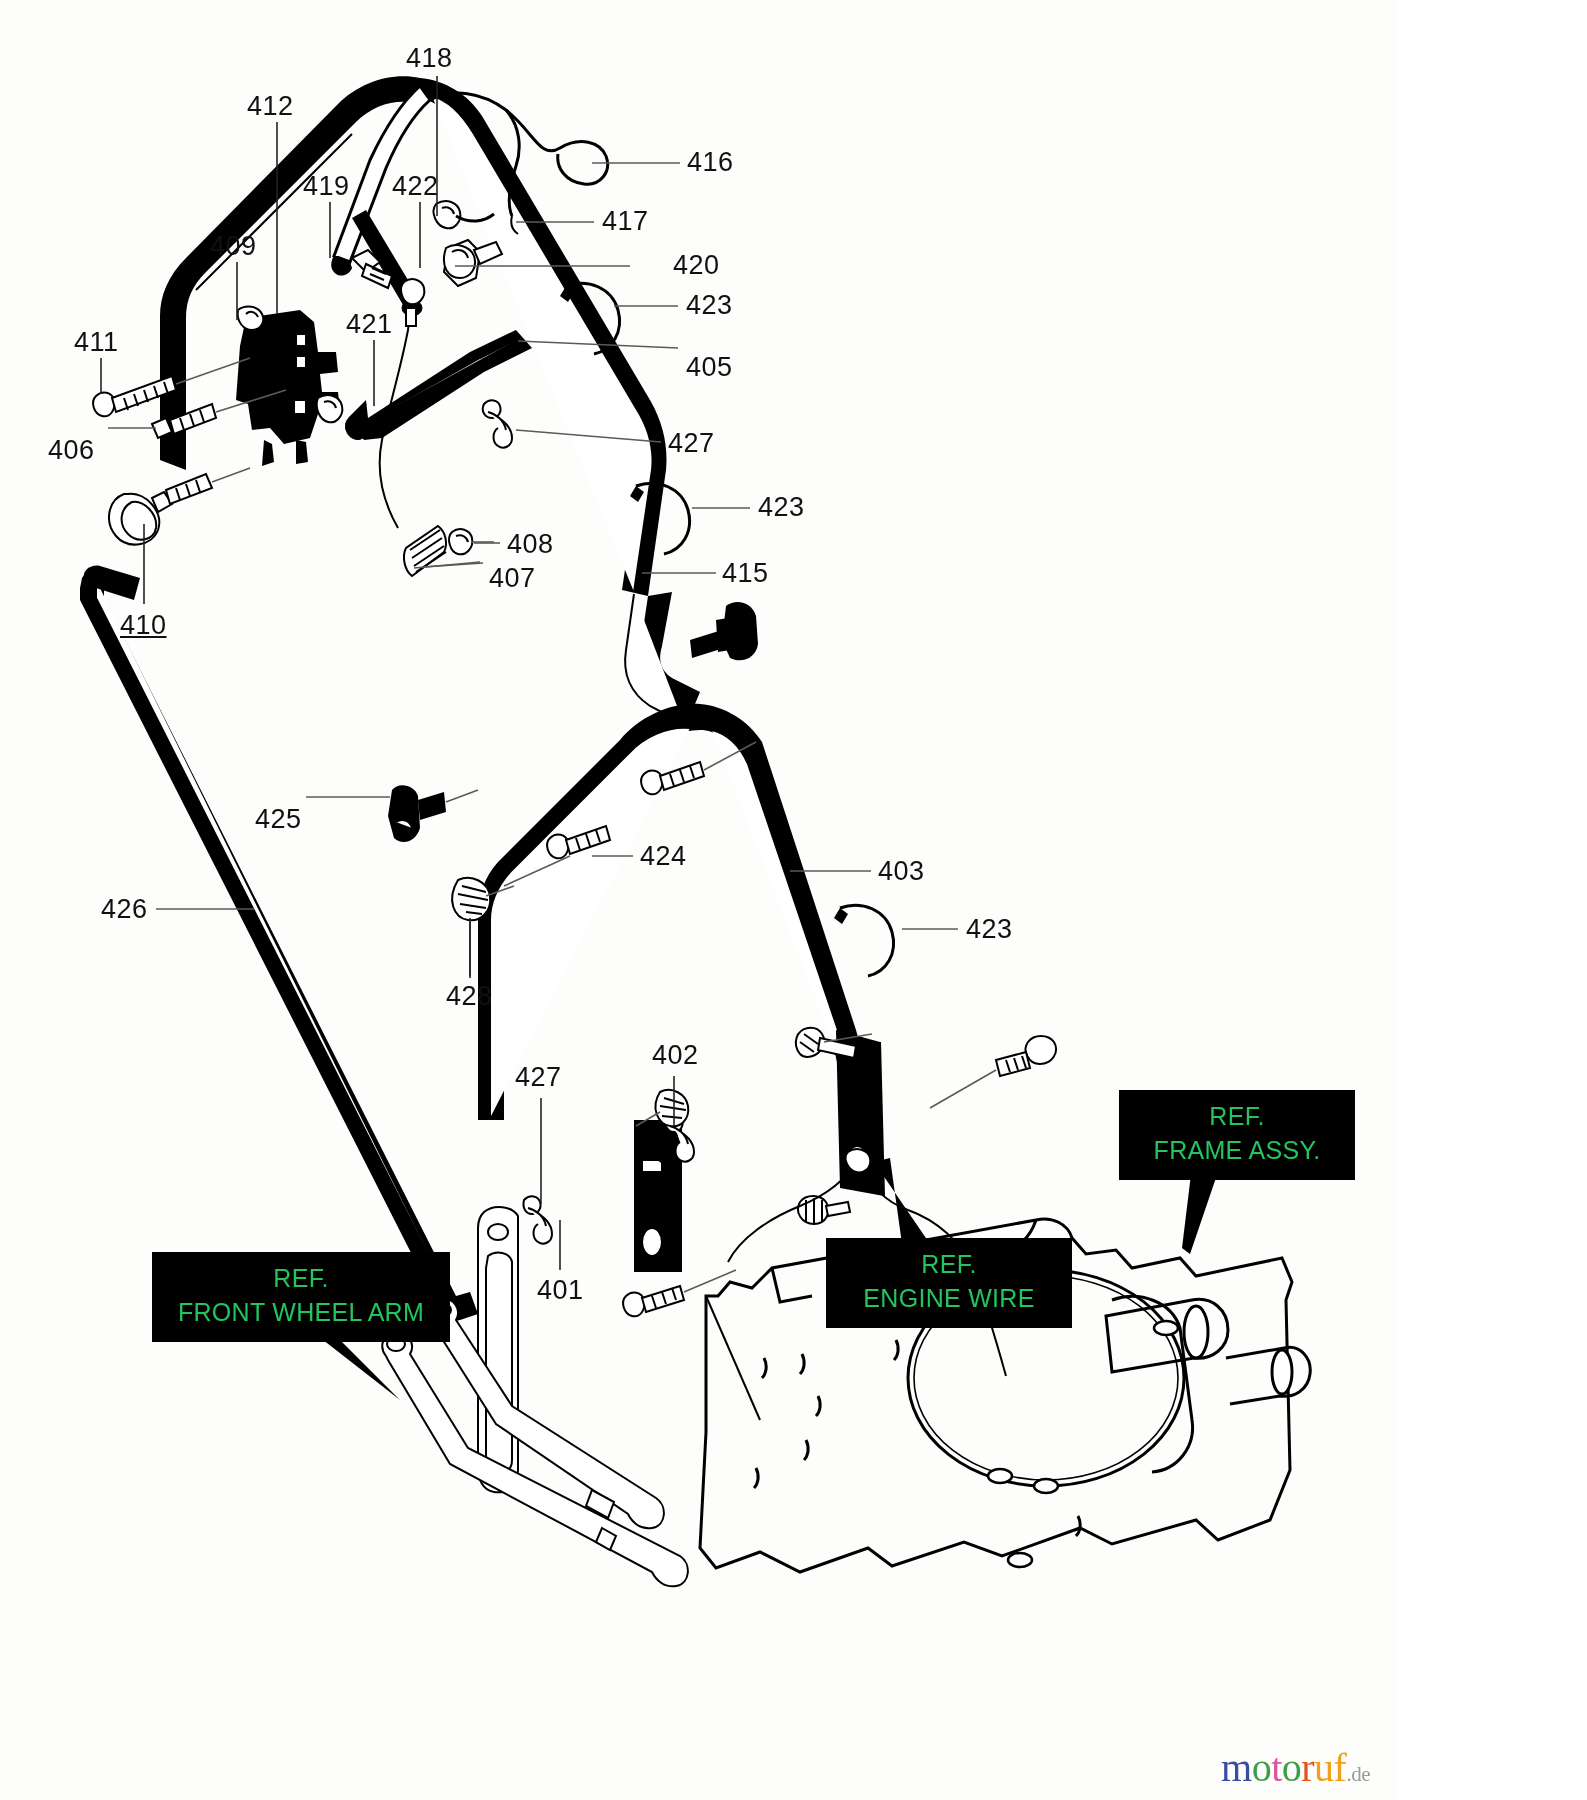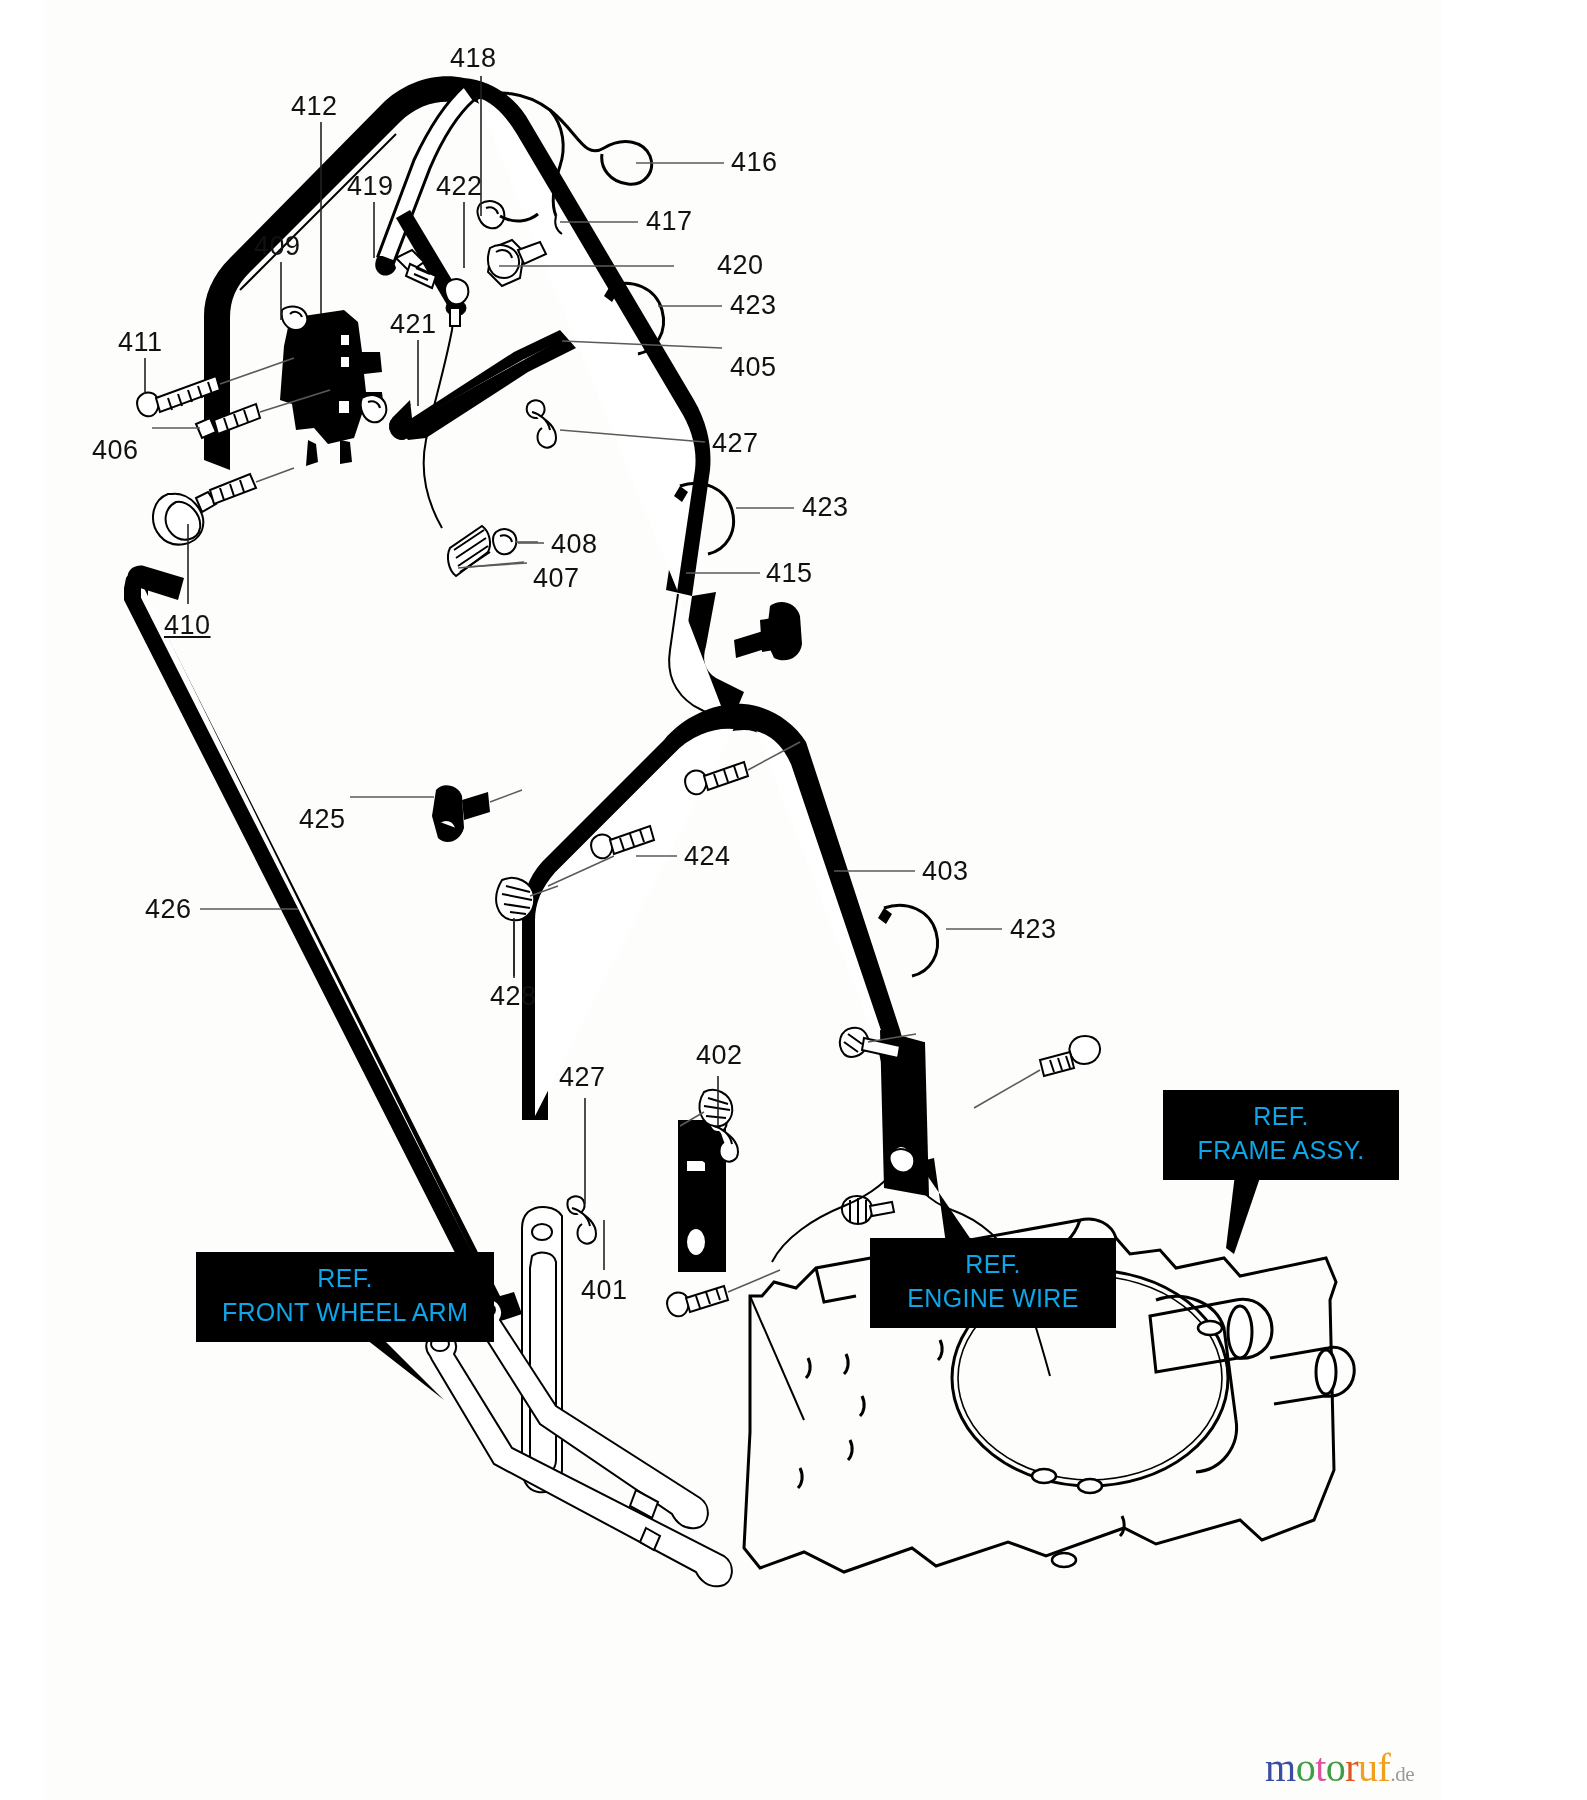--- a/index.html
+++ b/index.html
@@ -8,41 +8,40 @@
     padding: 0;
     background: #ffffff;
   }
   #page {
     position: relative;
     width: 1398px;
     height: 1800px;
     background: #fdfdfb;
     font-family: "Liberation Sans", sans-serif;
     overflow: hidden;
-    margin-left: 44px;
   }
   #artwork {
     position: absolute;
     left: 0; top: 0;
     width: 1587px;
     height: 1800px;
   }
   .callout-num {
     position: absolute;
     font-family: "Liberation Sans", sans-serif;
     font-size: 27px;
     color: #111111;
     letter-spacing: 0.5px;
     white-space: nowrap;
     line-height: 1;
   }
   .ref-box {
     position: absolute;
     background: #000000;
-    color: #0ea5e9;
+    color: #22c55e;
     font-family: "Liberation Sans", sans-serif;
     font-size: 25px;
     text-align: center;
     padding: 10px 14px 12px 14px;
     line-height: 1.35;
     white-space: nowrap;
     letter-spacing: 0.3px;
   }
   .ref-box .l1 { display: block; }
   .ref-box .l2 { display: block; }

